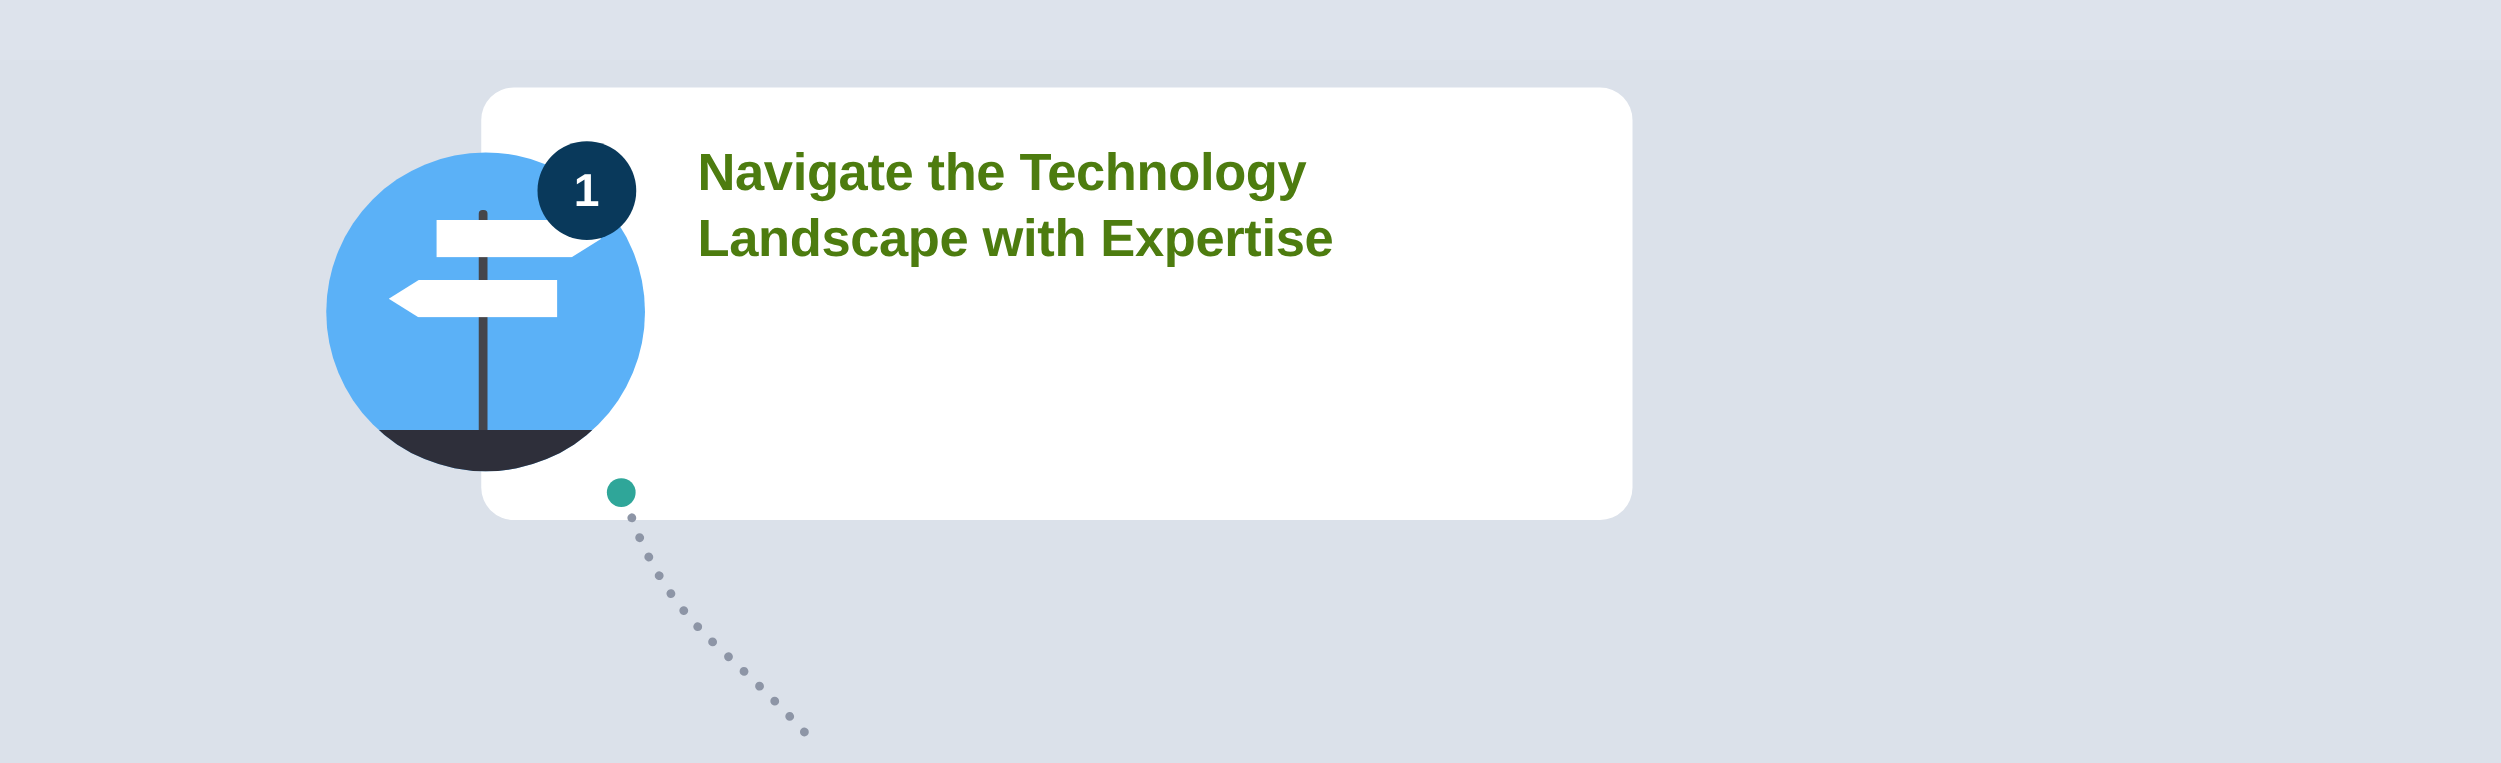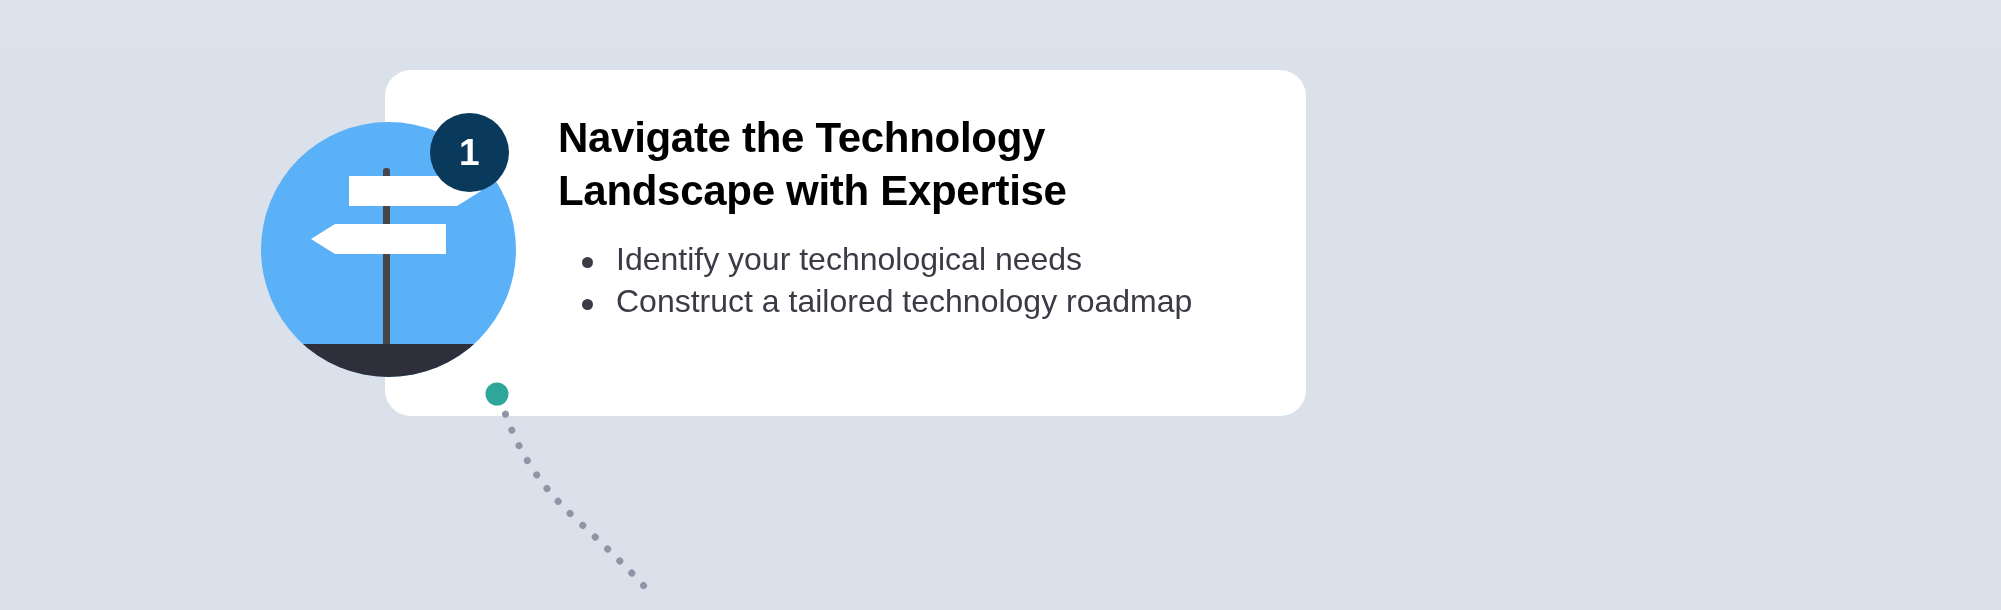--- a/index.html
+++ b/index.html
@@ -125,21 +125,21 @@
     position: absolute;
     left: 558px;
     top: 112px;
     width: 700px;
   }
   .title {
     margin: 0;
     font-size: 42px;
     font-weight: bold;
     line-height: 1.25;
-    color: #000000;
+    color: #4d7c0f;
     letter-spacing: -0.3px;
     font-family: "Liberation Sans", sans-serif;
   }
   .bullets {
     margin: 22px 0 0 0;
     padding: 0;
     list-style: none;
   }
   .bullet {
     position: relative;
@@ -187,24 +187,20 @@
       <div class="illus-ground"></div>
     </div>
   </div>
 
   <div class="badge">
     <span class="badge-num">1</span>
   </div>
 
   <div class="content">
     <h2 class="title">Navigate the Technology Landscape with Expertise</h2>
-    <ul class="bullets">
-      <li class="bullet">Identify your technological needs</li>
-      <li class="bullet">Construct a tailored technology roadmap</li>
-    </ul>
   </div>
 
   <svg class="trail" viewBox="0 0 220 240" width="220" height="240" aria-hidden="true">
     <path d="M 45 28 C 58 70, 78 110, 122 150 C 150 176, 175 200, 196 224" fill="none" stroke="#8d95a6" stroke-width="7" stroke-linecap="round" stroke-dasharray="0.1 17"></path>
     <circle cx="42" cy="24" r="11.5" fill="#2fa699"></circle>
   </svg>
 
 </div>
 
 </body></html>

